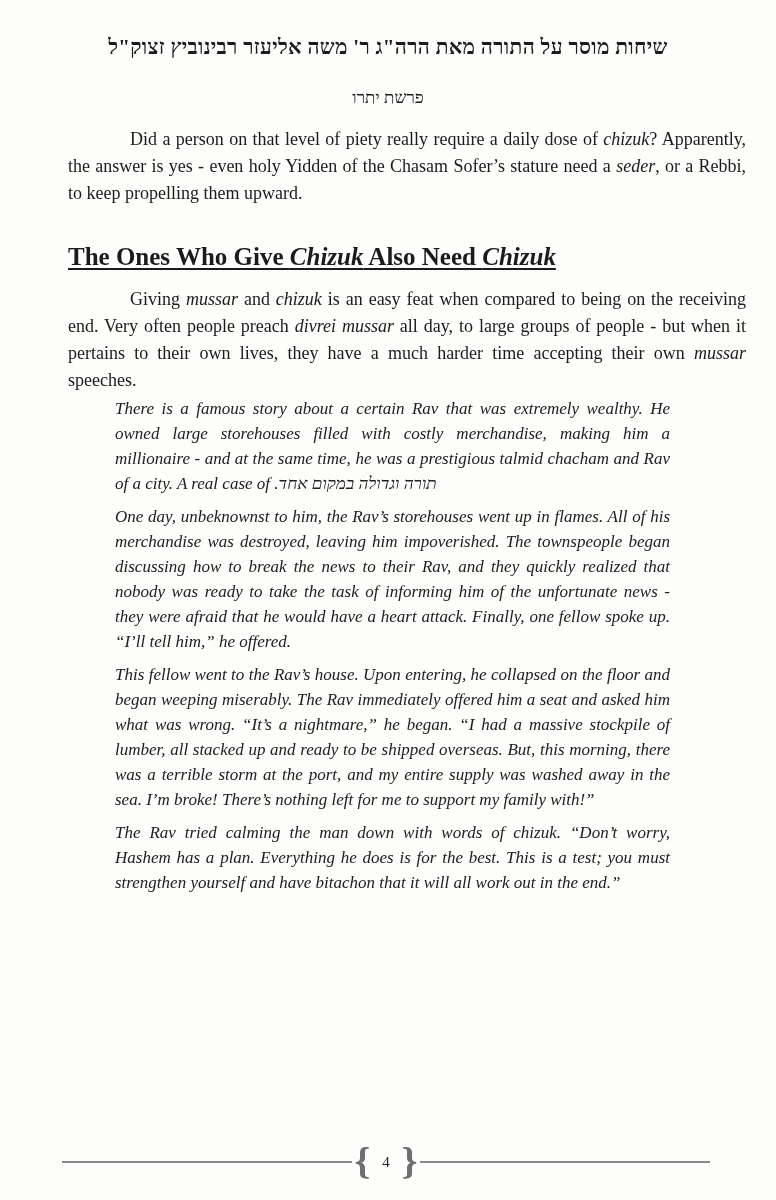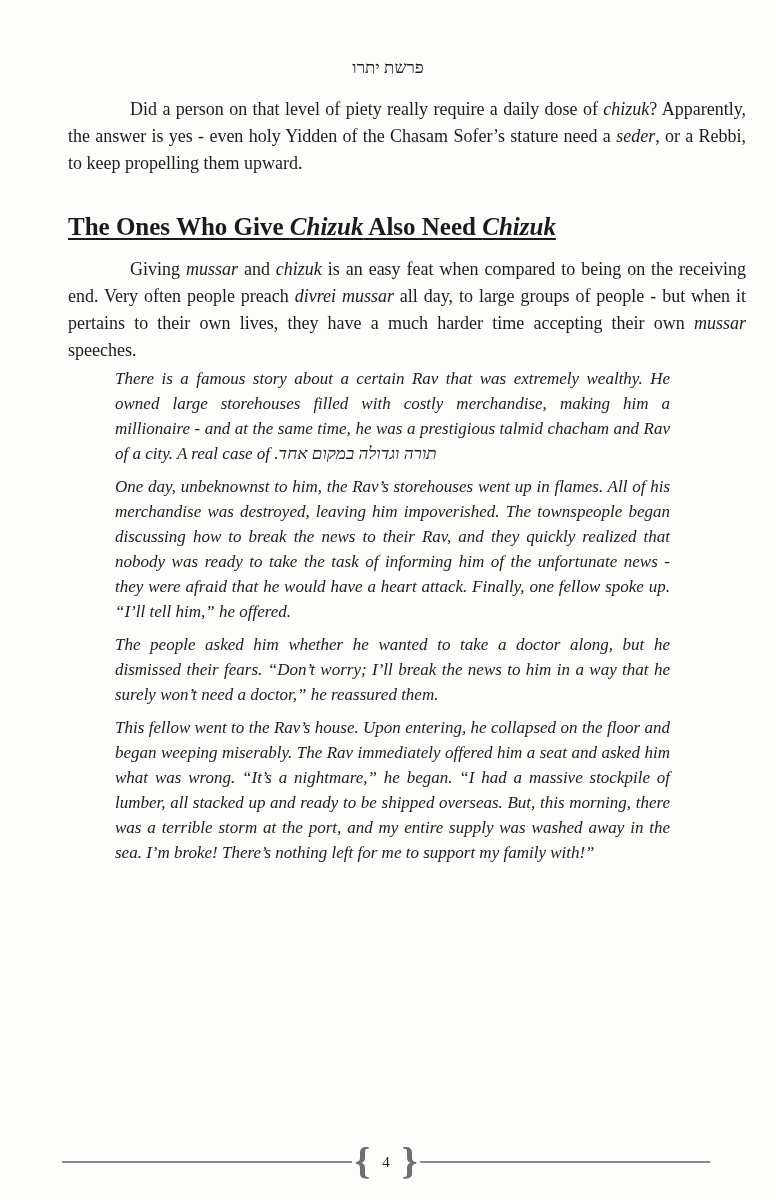--- a/index.html
+++ b/index.html
@@ -101,31 +101,32 @@
     color:#222;
     padding:0 10px;
     font-family:"Liberation Serif",serif;
   }
 </style>
 </head>
 <body>
 
 <div class="page">
 
+  <div class="doc-title">שיחות מוסר על התורה מאת הרה"ג ר' משה אליעזר רבינוביץ זצוק"ל</div>
 
   <div class="doc-subtitle">פרשת יתרו</div>
 
   <div class="blocks">
       <p class="block body first"><span class="run normal">Did a person on that level of piety really require a daily dose of </span><span class="run italic">chizuk</span><span class="run normal">? Apparently, the answer is yes - even holy Yidden of the Chasam Sofer’s stature need a </span><span class="run italic">seder</span><span class="run normal">, or a Rebbi, to keep propelling them upward.</span></p>
       <p class="block heading"><span class="run normal">The Ones Who Give </span><span class="run bold-italic">Chizuk</span><span class="run normal"> Also Need </span><span class="run bold-italic">Chizuk</span></p>
       <p class="block body"><span class="run normal">Giving </span><span class="run italic">mussar</span><span class="run normal"> and </span><span class="run italic">chizuk</span><span class="run normal"> is an easy feat when compared to being on the receiving end. Very often people preach </span><span class="run italic">divrei mussar</span><span class="run normal"> all day, to large groups of people - but when it pertains to their own lives, they have a much harder time accepting their own </span><span class="run italic">mussar</span><span class="run normal"> speeches.</span></p>
       <p class="block story story-first"><span class="run normal">There is a famous story about a certain Rav that was extremely wealthy. He owned large storehouses filled with costly merchandise, making him a millionaire - and at the same time, he was a prestigious talmid chacham and Rav of a city. A real case of </span><span class="run hebrew" dir="rtl">תורה וגדולה במקום אחד.</span></p>
       <p class="block story"><span class="run normal">One day, unbeknownst to him, the Rav’s storehouses went up in flames. All of his merchandise was destroyed, leaving him impoverished. The townspeople began discussing how to break the news to their Rav, and they quickly realized that nobody was ready to take the task of informing him of the unfortunate news - they were afraid that he would have a heart attack. Finally, one fellow spoke up. “I’ll tell him,” he offered.</span></p>
-      <p class="block story"><span class="run normal">The people asked him whether he wanted to take a doctor along, but he dismissed their fears. “Don’t worry; I’ll break the news to him in a way that he surely won’t need a doctor,” he reassured them.</span></p>
       <p class="block story"><span class="run normal">This fellow went to the Rav’s house. Upon entering, he collapsed on the floor and began weeping miserably. The Rav immediately offered him a seat and asked him what was wrong. “It’s a nightmare,” he began. “I had a massive stockpile of lumber, all stacked up and ready to be shipped overseas. But, this morning, there was a terrible storm at the port, and my entire supply was washed away in the sea. I’m broke! There’s nothing left for me to support my family with!”</span></p>
+      <p class="block story"><span class="run normal">The Rav tried calming the man down with words of chizuk. “Don’t worry, Hashem has a plan. Everything he does is for the best. This is a test; you must strengthen yourself and have bitachon that it will all work out in the end.”</span></p>
     </div>
 
   <footer class="page-footer">
     <span class="footer-rule"></span>
     <span class="brace">{</span>
     <span class="pagenum">4</span>
     <span class="brace">}</span>
     <span class="footer-rule"></span>
   </footer>
 

